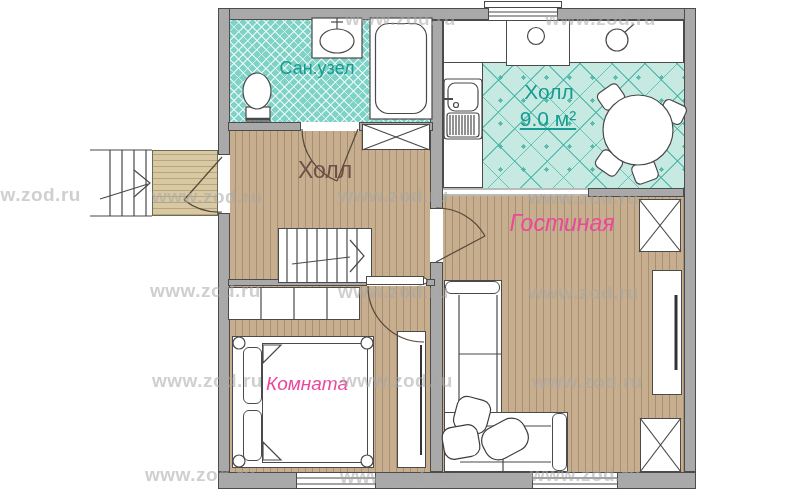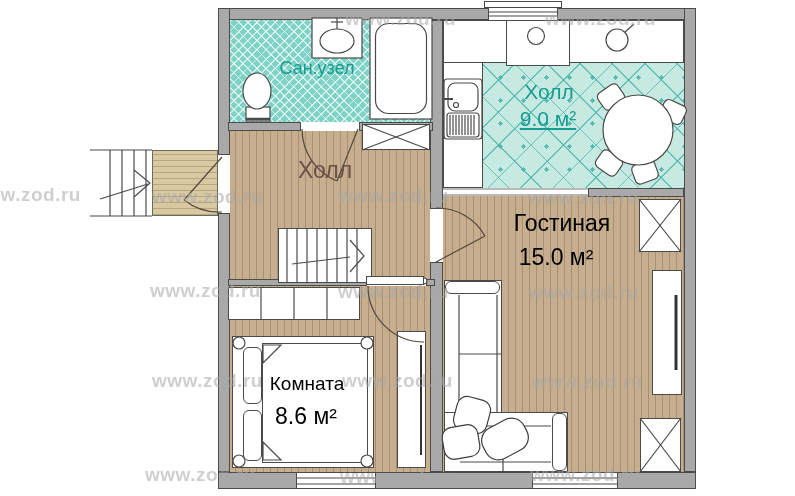--- a/index.html
+++ b/index.html
@@ -25,21 +25,21 @@
     z-index:2;}
   .wall{background:#a9a9a9;border:1px solid #4c4c4c;z-index:5;}
   .opening-v{background:#fff;border-top:1px solid #4a4a4a;border-bottom:1px solid #4a4a4a;z-index:6;}
   .opening-h{background:#fff;border-left:1px solid #4a4a4a;border-right:1px solid #4a4a4a;z-index:6;}
   .furn{background:#fff;border:1px solid #4a4a4a;z-index:10;}
   .rounded{border-radius:6px;}
   .window{background:#fff;border:1px solid #4a4a4a;z-index:7;}
   svg.overlay{position:absolute;left:0;top:0;z-index:20;pointer-events:none;}
   .label{position:absolute;text-align:center;line-height:1.05;white-space:nowrap;z-index:30;}
   .teal{color:#189c91;}
-  .warm{color:#000000;}
+  .warm{color:#ec4899;font-style:italic;}
   .hall-c{color:#6d5047;}
   .porch-c{color:#7c7260;}
   .wm{position:absolute;font-weight:bold;font-size:19px;letter-spacing:.5px;
       color:rgba(168,168,168,.55);z-index:40;pointer-events:none;white-space:nowrap;}
 </style>
 </head>
 <body>
 
 <div id="plan">
 
@@ -256,24 +256,22 @@
   </svg>
 
   <div class="label teal" style="left:247px;top:59px;width:140px;font-size:18px;">Сан.узел</div>
 
   <div class="label teal" style="left:479px;top:81px;width:140px;font-size:21px;">Холл</div>
   <div class="label teal" style="left:478px;top:108px;width:140px;font-size:21px;text-decoration:underline;">9.0 м²</div>
 
   <div class="label hall-c" style="left:255px;top:158px;width:140px;font-size:23px;">Холл</div>
 
   <div class="label warm" style="left:482px;top:211px;width:160px;font-size:23px;">Гостиная</div>
-  <div class="label warm" style="left:476px;top:245px;width:160px;font-size:23px;">15.0 м²</div>
 
   <div class="label warm" style="left:227px;top:374px;width:160px;font-size:19px;">Комната</div>
-  <div class="label warm" style="left:226px;top:404px;width:160px;font-size:23px;">8.6 м²</div>
 
 
   <span class="wm" style="left:345px;top:8px;">www.zod.ru</span>
   <span class="wm" style="left:545px;top:8px;">www.zod.ru</span>
   <span class="wm" style="left:-30px;top:184px;">www.zod.ru</span>
   <span class="wm" style="left:152px;top:186px;">www.zod.ru</span>
   <span class="wm" style="left:338px;top:185px;">www.zod.ru</span>
   <span class="wm" style="left:528px;top:187px;">www.zod.ru</span>
   <span class="wm" style="left:150px;top:280px;">www.zod.ru</span>
   <span class="wm" style="left:338px;top:281px;">www.zod.ru</span>

